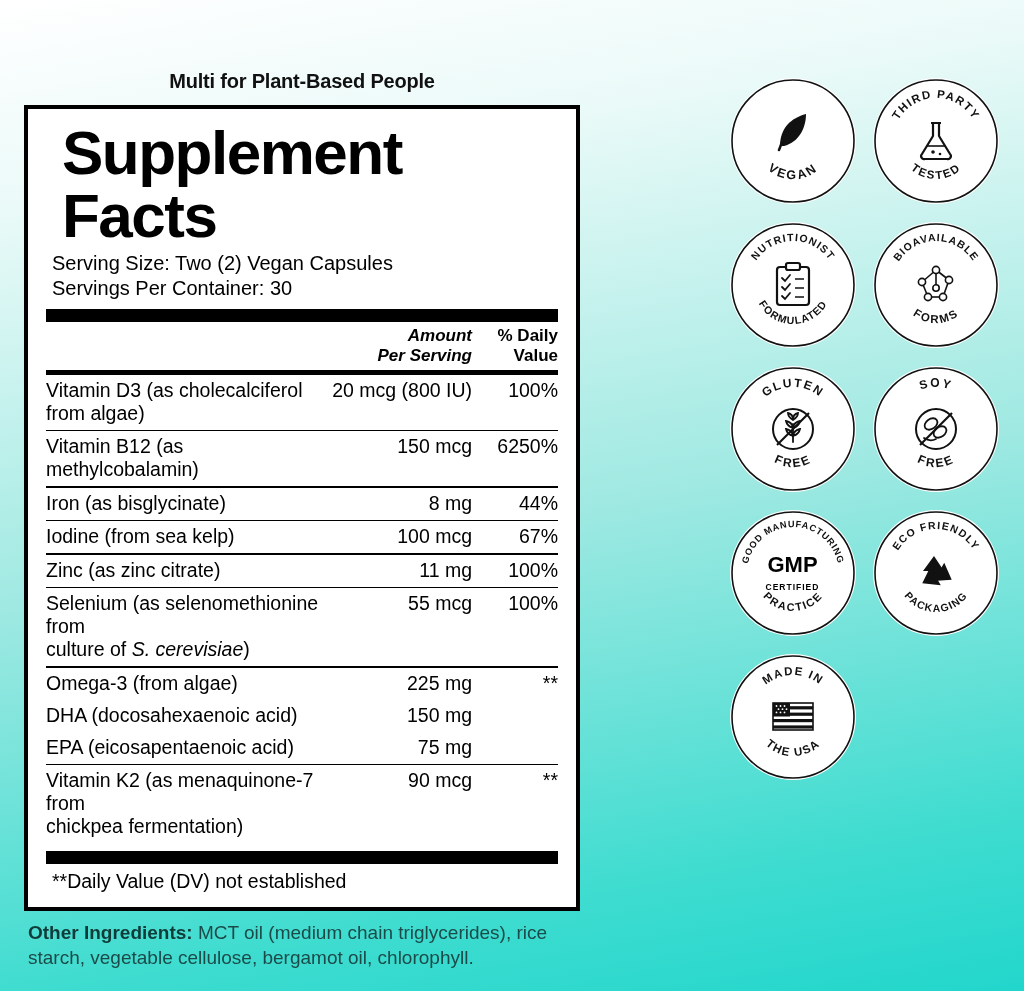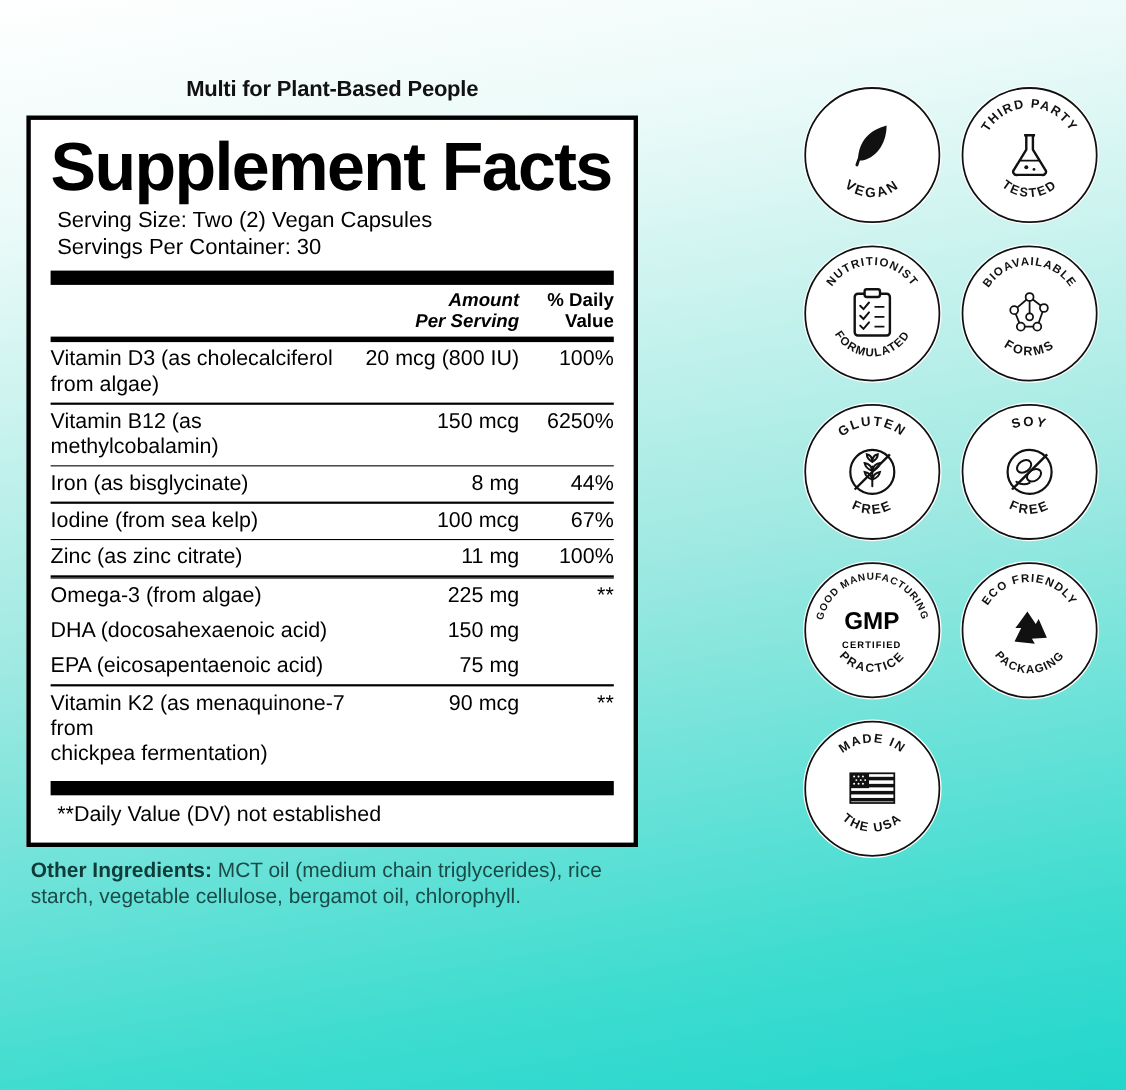--- a/index.html
+++ b/index.html
@@ -35,21 +35,21 @@
     border: 4px solid #000;
     padding: 10px 18px 14px 18px;
   }
 
   #facts-title {
     font-size: 62px;
     font-weight: bold;
     line-height: 1.02;
     letter-spacing: -1.5px;
     color: #000;
-    margin: 2px 0 4px 0;
+    margin: 2px 0 4px 16px;
   }
 
   .serving-line {
     font-size: 20px;
     color: #000;
     line-height: 1.25;
     padding-left: 6px;
   }
 
   .rule-thick {
@@ -229,20 +229,28 @@
           <td class="nutrient">Zinc (as zinc citrate)</td>
           <td class="amount">11 mg</td>
           <td class="dv">100%</td>
         </tr>
         <tr class="divider">
             <td colspan="3">
               <div class="cellrule"></div>
             </td>
           </tr>
 
+        <tr>
+          <td class="nutrient">
+            <span>Selenium (as selenomethionine from</span><br>
+            <span>culture of </span><span class="italic">S. cerevisiae</span><span>)</span>
+          </td>
+          <td class="amount">55 mcg</td>
+          <td class="dv">100%</td>
+        </tr>
         <tr class="divider">
             <td colspan="3">
               <div class="cellrule"></div>
             </td>
           </tr>
 
         <tr>
           <td class="nutrient">Omega-3 (from algae)</td>
           <td class="amount">225 mg</td>
           <td class="dv">**</td>

